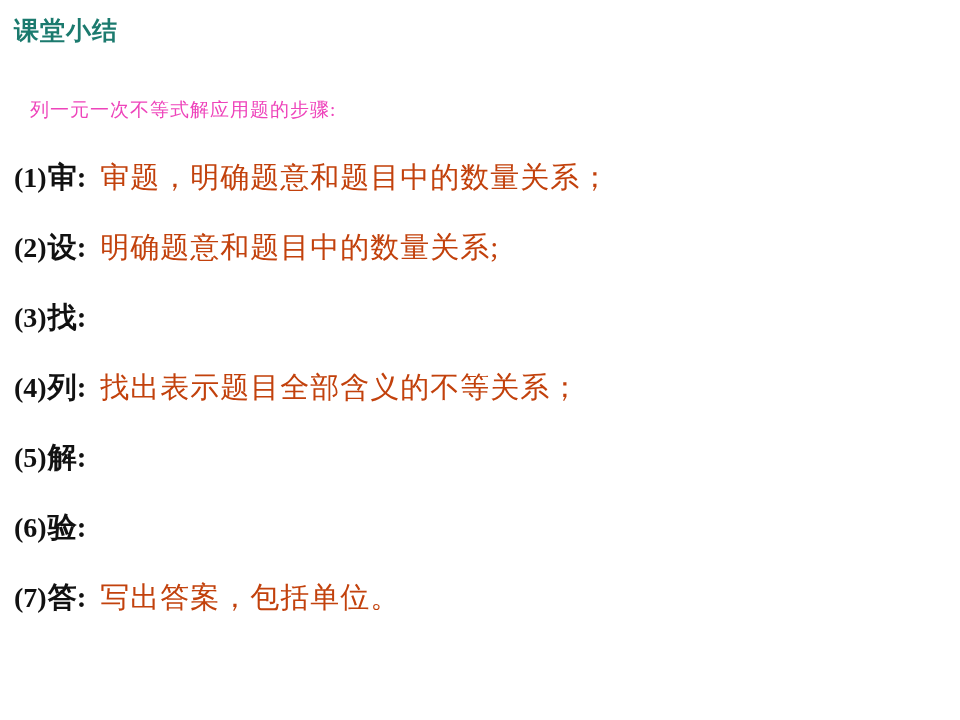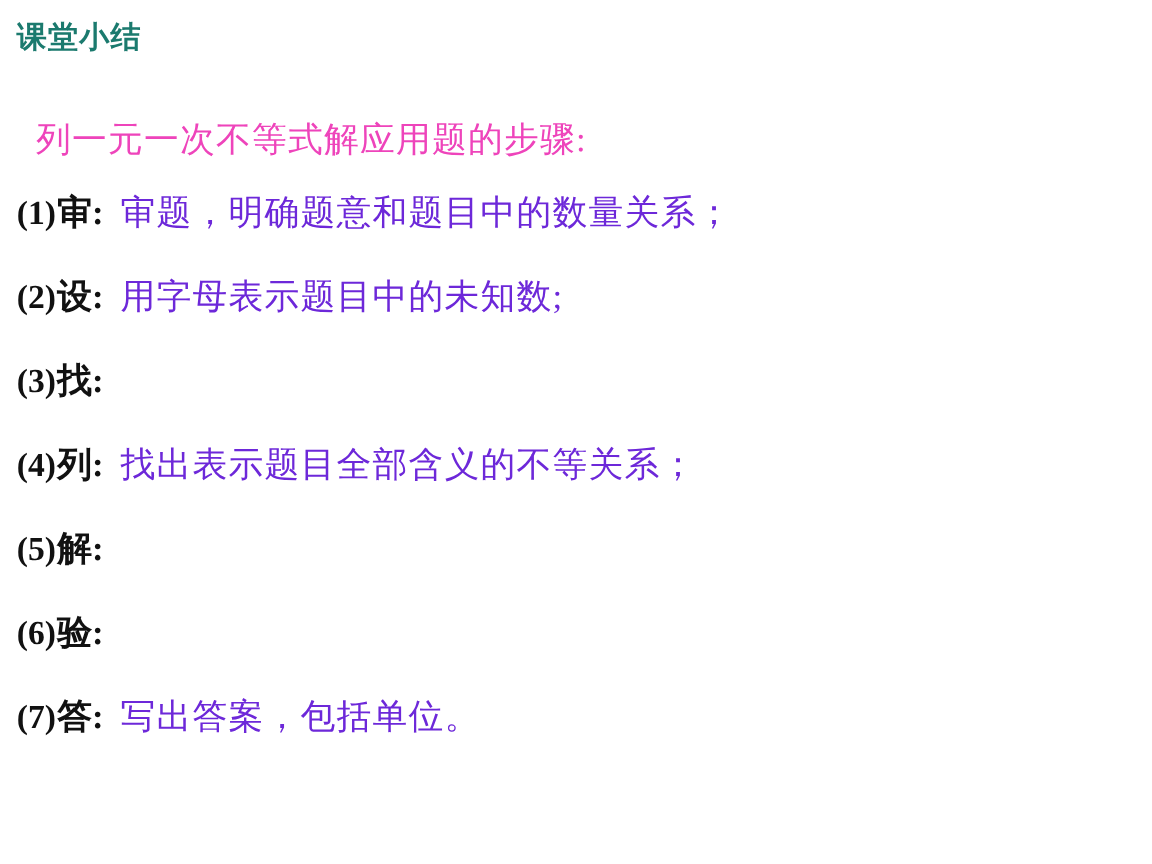--- a/index.html
+++ b/index.html
@@ -29,21 +29,21 @@
     font-weight: bold;
     color: #1b7a6e;
     letter-spacing: 1px;
     white-space: nowrap;
   }
   .subtitle {
     position: absolute;
     left: 30px;
     top: 97px;
     font-family: "Liberation Serif", serif;
-    font-size: 29px;
+    font-size: 19px;
     color: #ee44bb;
     white-space: nowrap;
     letter-spacing: 1px;
   }
   .steps {
     position: absolute;
     left: 14px;
     top: 158px;
     width: 930px;
   }
@@ -70,21 +70,21 @@
   .step-colon {
     font-family: "Liberation Serif", serif;
     font-size: 29px;
     font-weight: bold;
     color: #111111;
     margin-right: 14px;
   }
   .step-text {
     font-family: "Liberation Serif", serif;
     font-size: 29px;
-    color: #6d28d9;
+    color: #c2410c;
     letter-spacing: 1px;
   }
 </style>
 </head>
 <body>
 
 <div class="slide">
 
   <div class="slide-title">课堂小结</div>
 
@@ -96,21 +96,21 @@
       <span class="step-num">(1)</span>
       <span class="step-key">审</span>
       <span class="step-colon">:</span>
       <span class="step-text">审题，明确题意和题目中的数量关系；</span>
     </div>
 
     <div class="step">
       <span class="step-num">(2)</span>
       <span class="step-key">设</span>
       <span class="step-colon">:</span>
-      <span class="step-text">用字母表示题目中的未知数;</span>
+      <span class="step-text">明确题意和题目中的数量关系;</span>
     </div>
 
     <div class="step">
       <span class="step-num">(3)</span>
       <span class="step-key">找</span>
       <span class="step-colon">:</span>
     </div>
 
     <div class="step">
       <span class="step-num">(4)</span>

